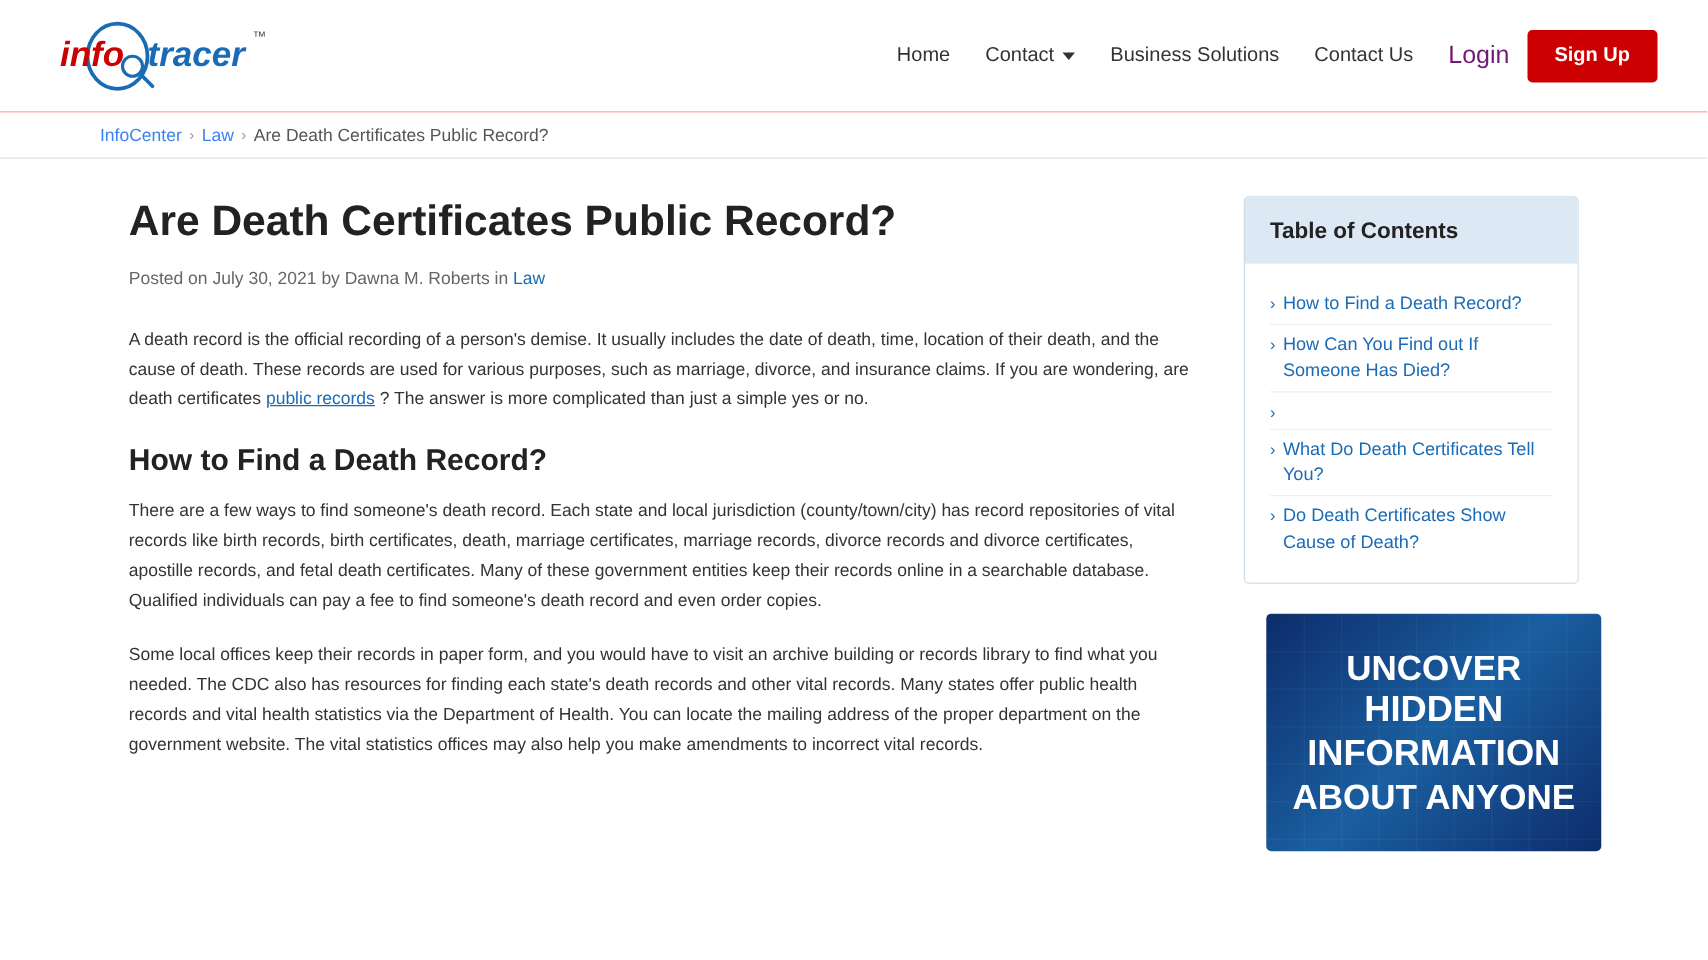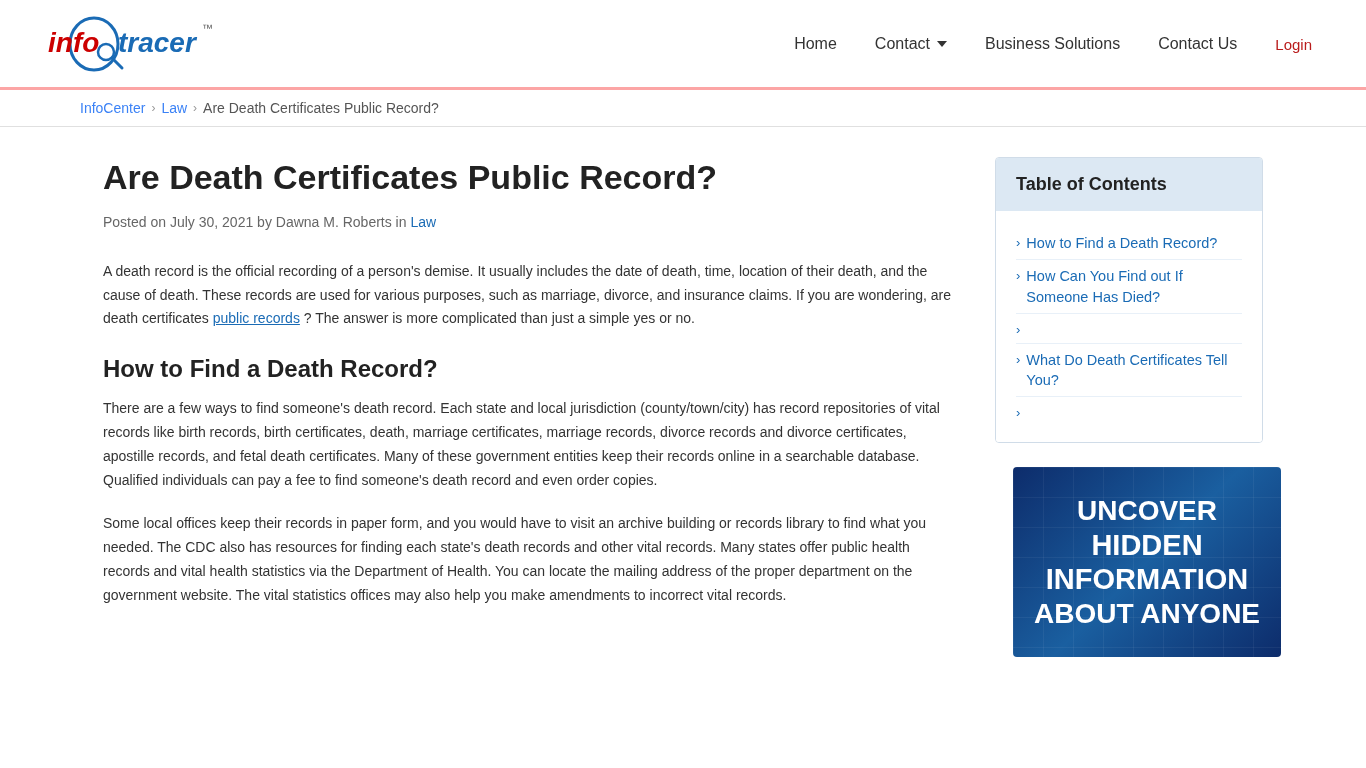--- a/index.html
+++ b/index.html
@@ -5,52 +5,51 @@
     * { margin: 0; padding: 0; box-sizing: border-box; }
     body { font-family: Arial, sans-serif; font-size: 16px; color: #333; background: #fff; }
 
     
     .header {
       display: flex;
       align-items: center;
       justify-content: space-between;
       padding: 0 40px;
       height: 90px;
-      border-bottom: 3px solid #fca5a5;
+      border-bottom: 1px solid #fca5a5;
       background: #fff;
     }
     .logo-area {
       display: flex;
       align-items: center;
     }
     .logo-svg {
       width: 180px;
       height: 60px;
     }
     nav {
       display: flex;
-      align-items: flex-end;
-      gap: 10px;
+      align-items: center;
     }
     .nav-link {
       color: #333;
       text-decoration: none;
       font-size: 16px;
       padding: 8px 14px;
       cursor: pointer;
     }
     .nav-searches {
       display: flex;
       align-items: center;
       gap: 4px;
     }
     .nav-login {
-      color: #b91c1c;
-      text-decoration: none;
-      font-size: 15px;
+      color: #701a75;
+      text-decoration: none;
+      font-size: 20px;
       padding: 8px 14px;
       cursor: pointer;
     }
     .btn-signup {
       background: #cc0000;
       color: #fff;
       border: none;
       padding: 12px 22px;
       font-size: 16px;
       font-weight: bold;
@@ -235,20 +234,21 @@
 
   <nav>
     <a class="nav-link">Home</a>
     <div class="nav-link nav-searches">
       <span>Contact</span>
       <span class="chevron-down"></span>
     </div>
     <a class="nav-link">Business Solutions</a>
     <a class="nav-link">Contact Us</a>
     <a class="nav-login">Login</a>
+    <a class="btn-signup">Sign Up</a>
   </nav>
 </header>
 
 <div class="breadcrumb-bar">
   <a>InfoCenter</a>
   <span class="breadcrumb-sep">›</span>
   <a>Law</a>
   <span class="breadcrumb-sep">›</span>
   <span class="breadcrumb-current">Are Death Certificates Public Record?</span>
 </div>
@@ -292,20 +292,21 @@
         </div>
         <div class="toc-item">
           <span class="toc-chevron">›</span>
         </div>
         <div class="toc-item">
           <span class="toc-chevron">›</span>
           <a class="toc-link">What Do Death Certificates Tell You?</a>
         </div>
         <div class="toc-item">
           <span class="toc-chevron">›</span>
+          <a class="toc-link">Do Death Certificates Show Cause of Death?</a>
         </div>
       </div>
     </div>
 
     <div class="sidebar-banner">
       <div class="banner-grid-overlay"></div>
       <div class="banner-text">
         <div>UNCOVER</div>
         <div style="font-size:29px;">HIDDEN INFORMATION</div>
         <div>ABOUT ANYONE</div>

